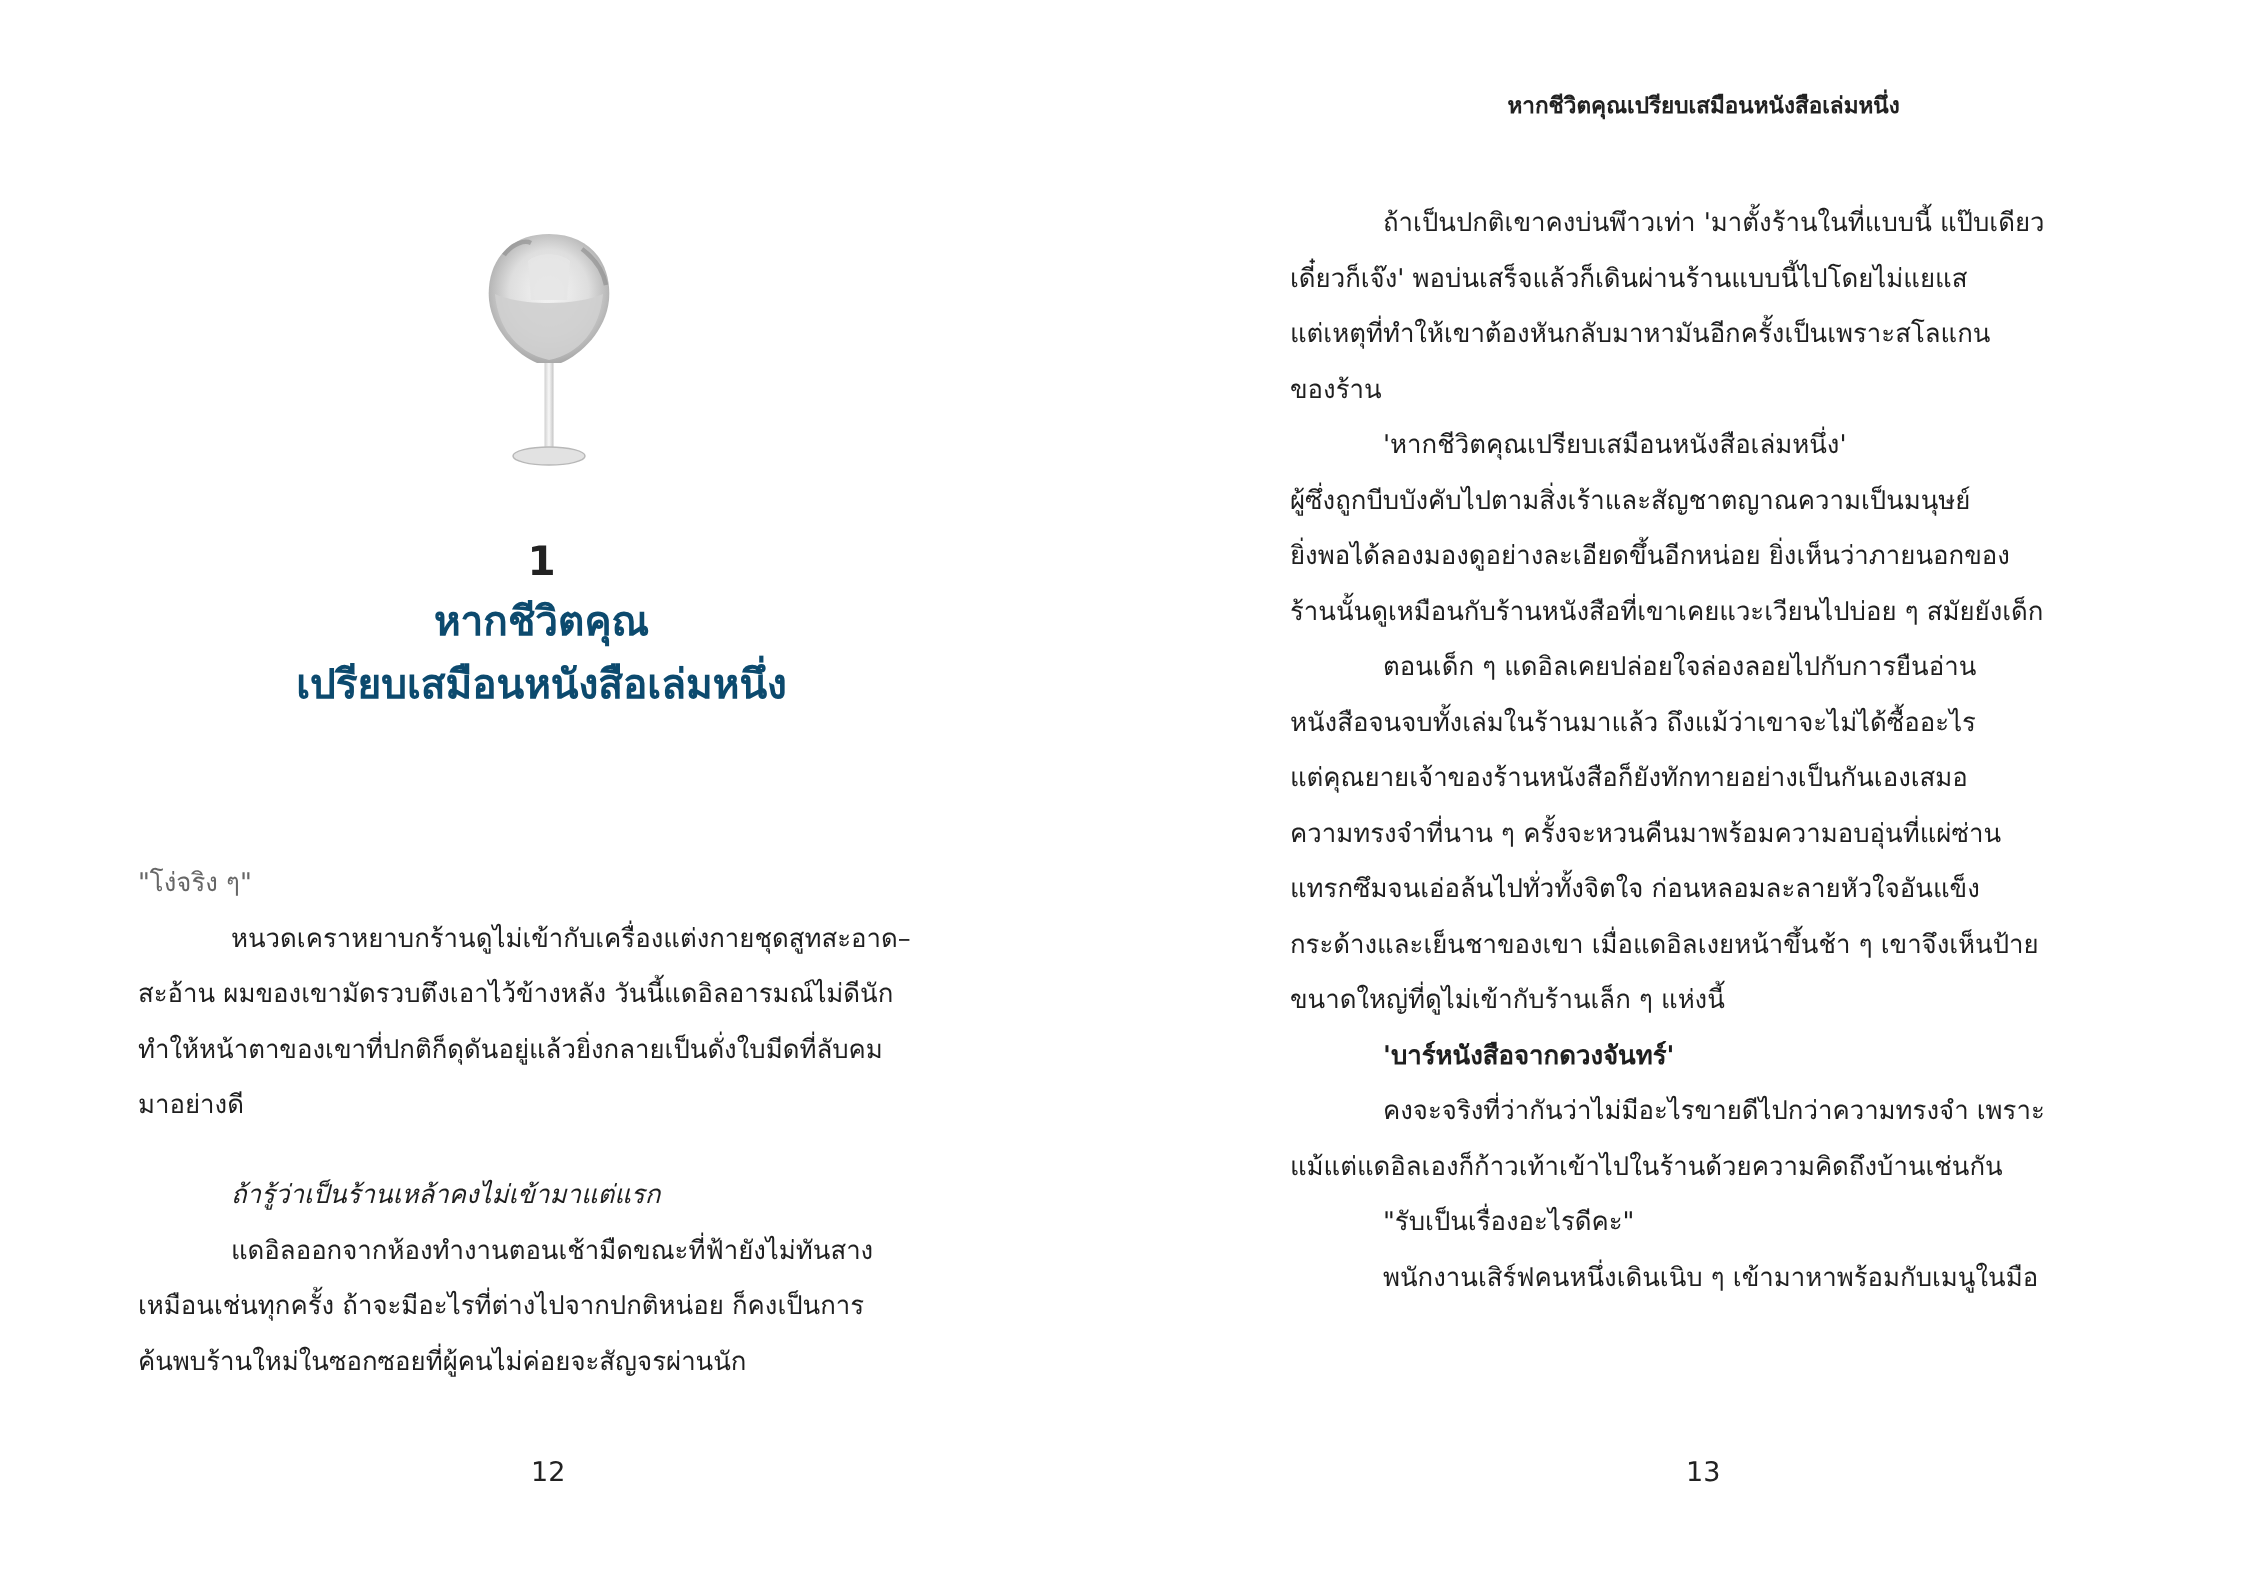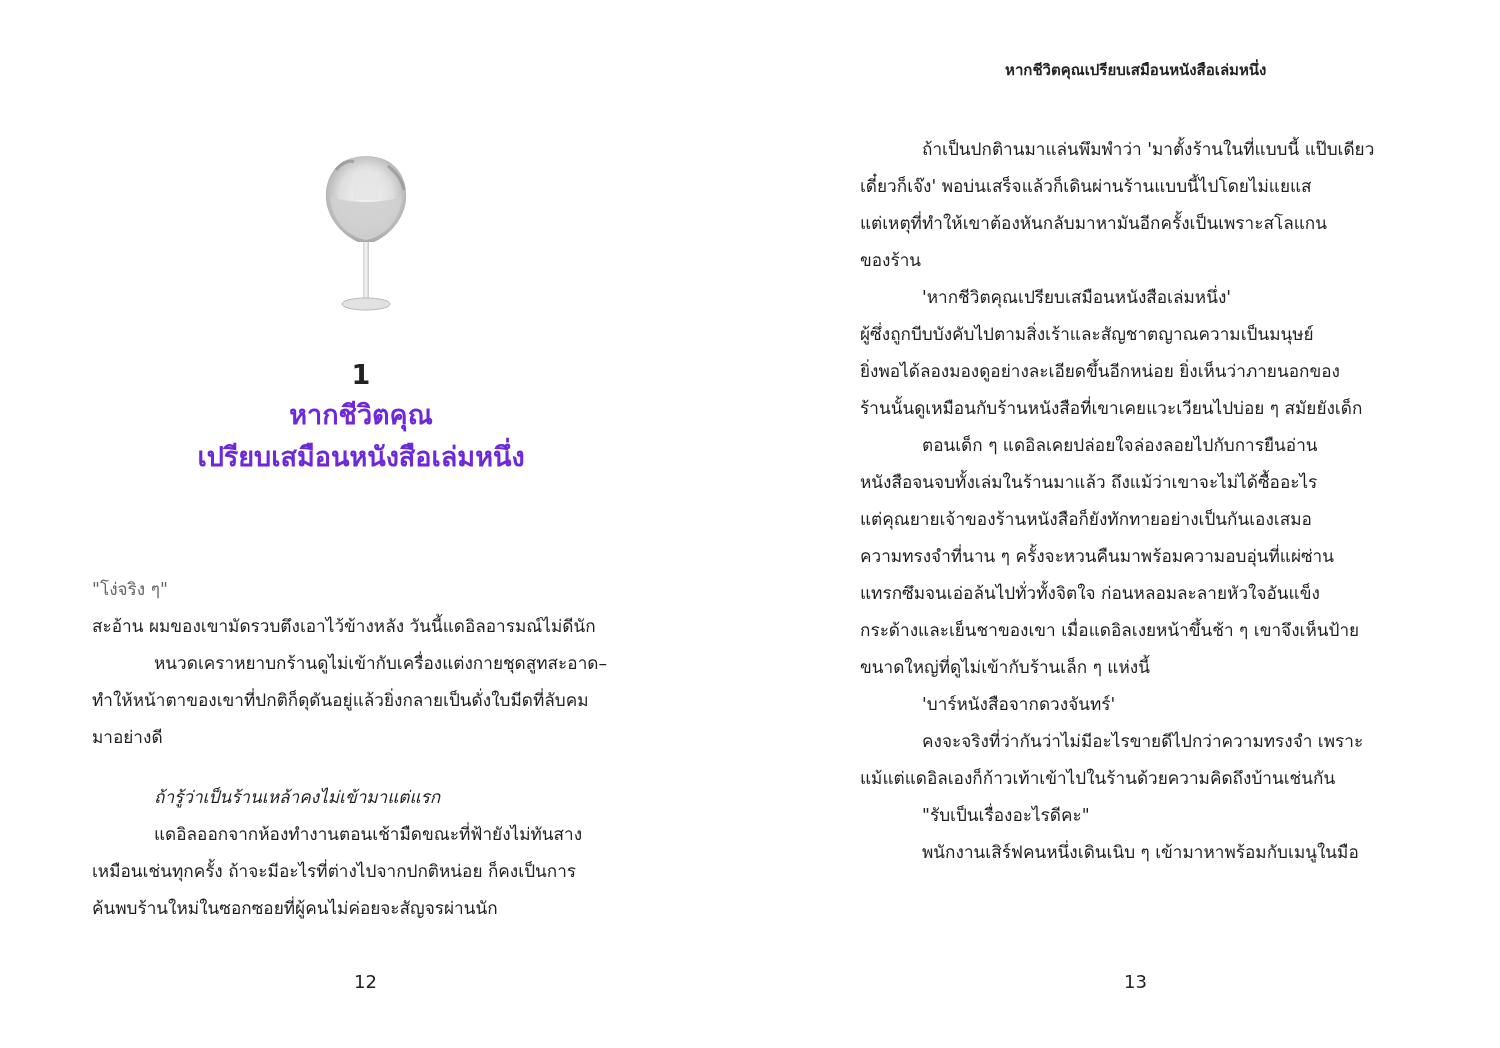--- a/index.html
+++ b/index.html
@@ -10,31 +10,31 @@
   .page.right { left:750px; }
 
   .running-head { position:absolute; top:58px; left:255px; width:500px; text-align:left;
          font-size:15px; font-weight:bold; color:#222; letter-spacing:0; }
 
   .glass { position:absolute; left:318px; top:150px; width:96px; height:165px; }
 
   .chapter-num { position:absolute; top:357px; left:0; width:722px; text-align:center;
          font-size:27px; font-weight:bold; color:#222; line-height:36px; }
   .chapter-title { position:absolute; top:394px; left:0; width:722px; text-align:center;
-         font-size:27px; font-weight:bold; color:#6d28d9; line-height:42px; }
+         font-size:27px; font-weight:bold; color:#0c4a6e; line-height:42px; }
 
   .body-text { position:absolute; font-size:17.2px; line-height:37px; color:#1f1f1f;
          text-align:justify; }
   .left .body-text { left:92px; top:571px; width:542px; }
   .right .body-text { left:110px; top:131px; width:540px; }
   .line { display:block; white-space:nowrap; height:37px; }
   .indent { padding-left:62px; }
   .quote-grey { color:#666; }
   .italic { font-style:italic;margin-top:23px; }
-  .bold { font-weight:normal; }
+  .bold { font-weight:bold; }
 
   .folio { position:absolute; top:971px; font-size:18px; color:#222; }
   .left .folio { left:354px; }
   .right .folio { left:374px; }
 </style>
 </head>
 <body>
 
 <div class="page left">
   <svg class="glass" viewBox="0 0 96 165">
@@ -60,38 +60,38 @@
   </svg>
 
   <div class="chapter-num">1</div>
   <div class="chapter-title">
     <div>หากชีวิตคุณ</div>
     <div>เปรียบเสมือนหนังสือเล่มหนึ่ง</div>
   </div>
 
   <div class="body-text">
     <span class="line quote-grey">"โง่จริง ๆ"</span>
+    <span class="line indent">หนวดเคราหยาบกร้านดูไม่เข้ากับเครื่องแต่งกายชุดสูทสะอาด–</span>
     <span class="line">สะอ้าน ผมของเขามัดรวบตึงเอาไว้ข้างหลัง  วันนี้แดอิลอารมณ์ไม่ดีนัก</span>
-    <span class="line indent">หนวดเคราหยาบกร้านดูไม่เข้ากับเครื่องแต่งกายชุดสูทสะอาด–</span>
     <span class="line">ทำให้หน้าตาของเขาที่ปกติก็ดุดันอยู่แล้วยิ่งกลายเป็นดั่งใบมีดที่ลับคม</span>
     <span class="line">มาอย่างดี</span>
     <span class="line indent italic">ถ้ารู้ว่าเป็นร้านเหล้าคงไม่เข้ามาแต่แรก</span>
     <span class="line indent">แดอิลออกจากห้องทำงานตอนเช้ามืดขณะที่ฟ้ายังไม่ทันสาง</span>
     <span class="line">เหมือนเช่นทุกครั้ง  ถ้าจะมีอะไรที่ต่างไปจากปกติหน่อย ก็คงเป็นการ</span>
     <span class="line">ค้นพบร้านใหม่ในซอกซอยที่ผู้คนไม่ค่อยจะสัญจรผ่านนัก</span>
   </div>
 
   <div class="folio">12</div>
 </div>
 
 <div class="page right">
   <div class="running-head">หากชีวิตคุณเปรียบเสมือนหนังสือเล่มหนึ่ง</div>
 
   <div class="body-text">
-    <span class="line indent">ถ้าเป็นปกติานมาแล่นพึมพำว่า  'มาตั้งร้านในที่แบบนี้ แป๊บเดียว</span>
+    <span class="line indent">ถ้าเป็นปกติเขาคงบ่นพึาวเท่า  'มาตั้งร้านในที่แบบนี้ แป๊บเดียว</span>
     <span class="line">เดี๋ยวก็เจ๊ง'  พอบ่นเสร็จแล้วก็เดินผ่านร้านแบบนี้ไปโดยไม่แยแส</span>
     <span class="line">แต่เหตุที่ทำให้เขาต้องหันกลับมาหามันอีกครั้งเป็นเพราะสโลแกน</span>
     <span class="line">ของร้าน</span>
     <span class="line indent">'หากชีวิตคุณเปรียบเสมือนหนังสือเล่มหนึ่ง'</span>
     <span class="line">ผู้ซึ่งถูกบีบบังคับไปตามสิ่งเร้าและสัญชาตญาณความเป็นมนุษย์</span>
     <span class="line">ยิ่งพอได้ลองมองดูอย่างละเอียดขึ้นอีกหน่อย ยิ่งเห็นว่าภายนอกของ</span>
     <span class="line">ร้านนั้นดูเหมือนกับร้านหนังสือที่เขาเคยแวะเวียนไปบ่อย ๆ สมัยยังเด็ก</span>
     <span class="line indent">ตอนเด็ก ๆ แดอิลเคยปล่อยใจล่องลอยไปกับการยืนอ่าน</span>
     <span class="line">หนังสือจนจบทั้งเล่มในร้านมาแล้ว  ถึงแม้ว่าเขาจะไม่ได้ซื้ออะไร</span>
     <span class="line">แต่คุณยายเจ้าของร้านหนังสือก็ยังทักทายอย่างเป็นกันเองเสมอ</span>

